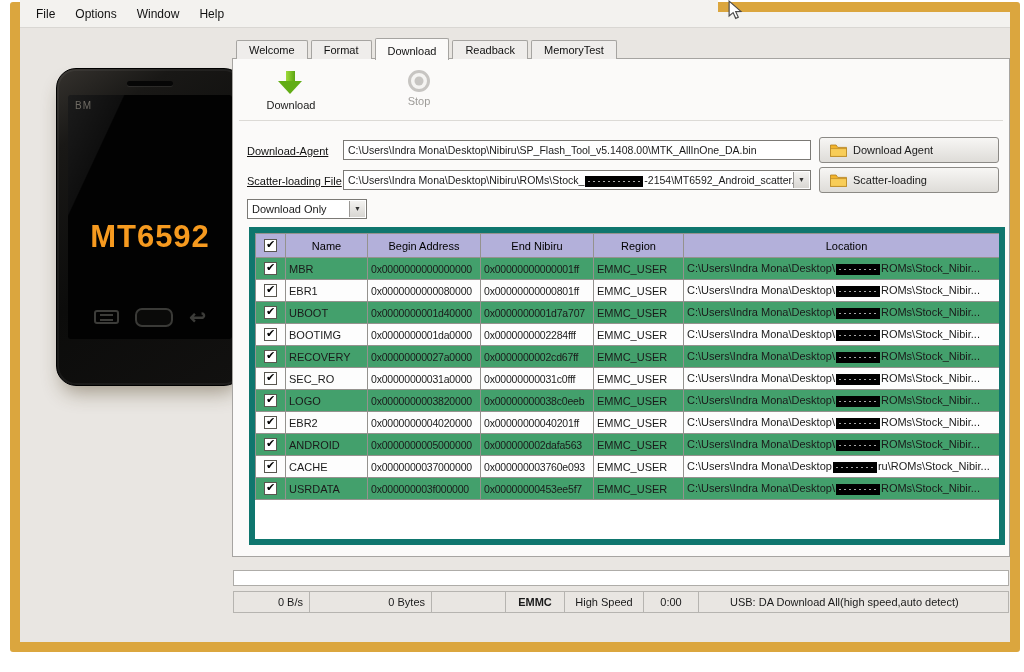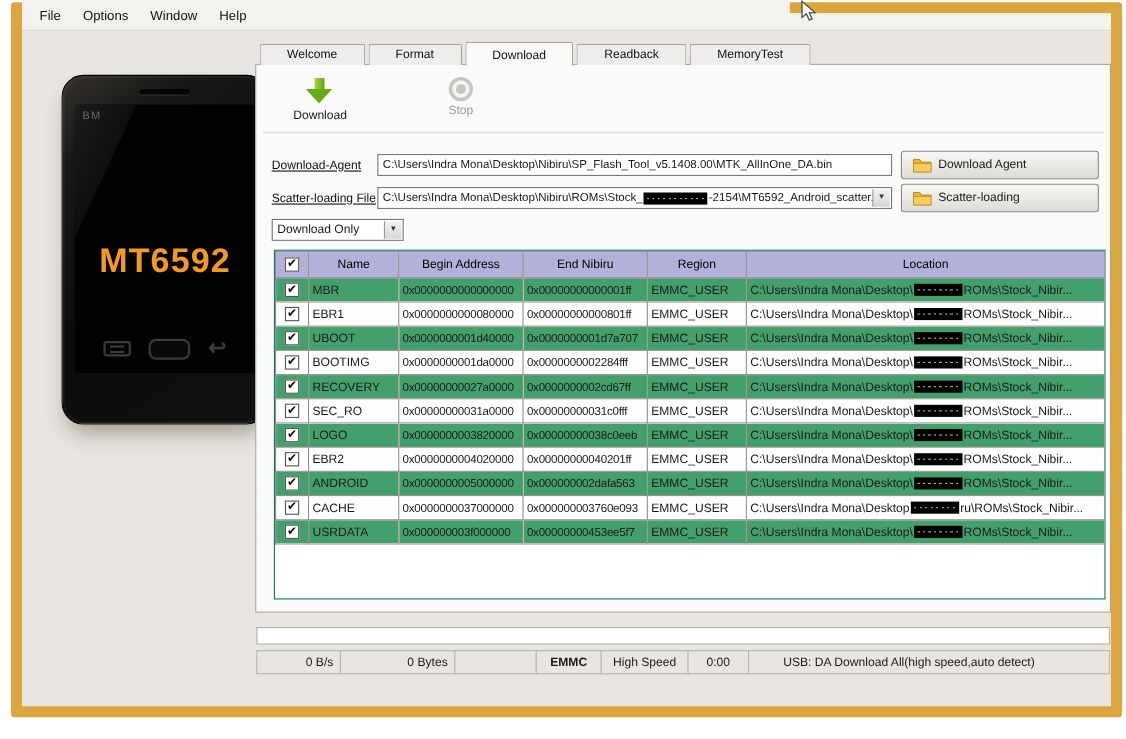--- a/index.html
+++ b/index.html
@@ -40,21 +40,21 @@
             display:flex; justify-content:space-around; align-items:center; padding:0 18px; }
   .icon-menu { width:25px; height:14px; border:2px solid #3c3c39; border-radius:3px;
                display:flex; align-items:center; justify-content:center; }
   .icon-menu i { display:block; width:13px; height:7px;
                  border-top:2px solid #3c3c39; border-bottom:2px solid #3c3c39; }
   .icon-home { width:38px; height:19px; border:2px solid #3a3a37; border-radius:7px; background:#0a0a09; }
   .icon-back { font-size:20px; color:#3c3c39; font-weight:bold; line-height:14px; }
 
   
   .tabs { position:absolute; left:236px; top:37px; height:22px; display:flex; z-index:4; align-items:flex-end; }
-  .tab { font-size:11px; padding:3px 24px 3px; margin-right:3px; background:#efedeb;
+  .tab { font-size:11px; padding:3px 12px 3px; margin-right:3px; background:#efedeb;
          border:1px solid #a6a4a1; border-bottom:none; border-radius:2px 2px 0 0; color:#111;text-align:right; }
   .tab.active { background:#fbfaf9; padding-top:6px; position:relative; top:1px; z-index:5; }
 
   .panel { position:absolute; left:232px; top:58px; width:778px; height:499px; z-index:3;
            background:#fbfaf9; border:1px solid #a6a4a1; }
 
   
   .tool-btn { position:absolute; width:80px; text-align:center; }
   .tool-btn .lbl { font-size:11px; margin-top:3px; }
   .btn-download { left:18px; top:11px; }
@@ -83,21 +83,21 @@
               border:1px solid #8b8985; border-radius:3px; display:flex; align-items:center;
               justify-content:flex-start; gap:6px; padding-left:10px; font-size:11px; }
   .redact { display:inline-block; vertical-align:middle; height:11px; background:#000; position:relative; margin:0 1px; }
   .redact::after { content:""; position:absolute; left:3px; right:3px; top:5px; height:1px;
                    background:repeating-linear-gradient(90deg, rgba(255,255,255,.65) 0 2px, transparent 2px 5px); }
   .redact.w-scatter { width:58px; }
   .redact.w-loc { width:44px; }
 
   
   .tablewrap { position:absolute; left:16px; top:168px; width:756px; height:318px;
-               background:#fff; border:1px solid #0f766e; overflow:hidden; }
+               background:#fff; border:6px solid #0f766e; overflow:hidden; }
   table { border-collapse:collapse; table-layout:fixed; width:754px; font-size:11px; }
   th { background:#b3b0da; border:1px solid #94928e; font-weight:normal; height:24px; font-size:11px; color:#000; }
   td { border:1px solid #94928e; height:22px; padding:0 3px; white-space:nowrap; overflow:hidden; }
   tr.white td { background:#fdfdfd; }
   tr.green td { background:#43a06c; }
   td.c-addr { font-size:10.5px; letter-spacing:-0.2px; }
   td.c-check, th.c-check { text-align:center; padding:0; }
   .checkbox { display:inline-block; width:13px; height:13px; background:#fff; border:1px solid #58564f;
               position:relative; vertical-align:middle; }
   .checkbox.checked::after { content:"\2714"; position:absolute; left:1px; top:-2px; font-size:11px; color:#000; }
@@ -131,21 +131,21 @@
         <span class="icon-home"></span>
         <span class="icon-back">↩</span>
       </div>
     </div>
   </div>
 
   <div class="progress" style="position:absolute; left:213px; top:558px; width:776px; height:16px;"></div>
 
   <div class="statusbar" style="position:absolute; left:213px; top:579px; width:776px;">
     <div class="scell s-right" style="width:77px;">0 B/s</div>
-    <div class="scell s-right" style="width:105px;">0 Bytes</div>
+    <div class="scell s-right" style="width:123px;">0 Bytes</div>
     <div class="scell" style="width:75px;"></div>
     <div class="scell s-center s-bold" style="width:60px;">EMMC</div>
     <div class="scell s-center" style="width:80px;">High Speed</div>
     <div class="scell s-center" style="width:56px;">0:00</div>
     <div class="scell" style="flex:1;padding-left:31px;">USB: DA Download All(high speed,auto detect)</div>
   </div>
 </div>
 
 <div class="menubar">
   <span class="menu-item">File</span>

